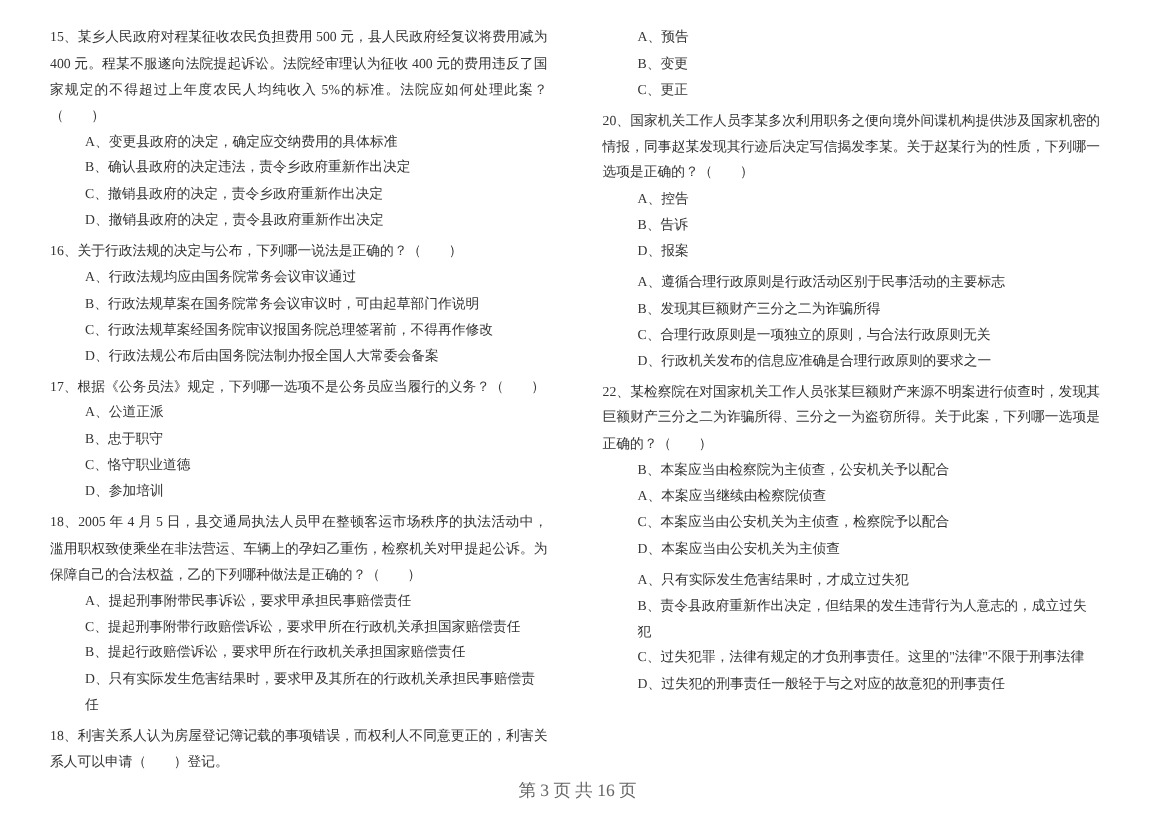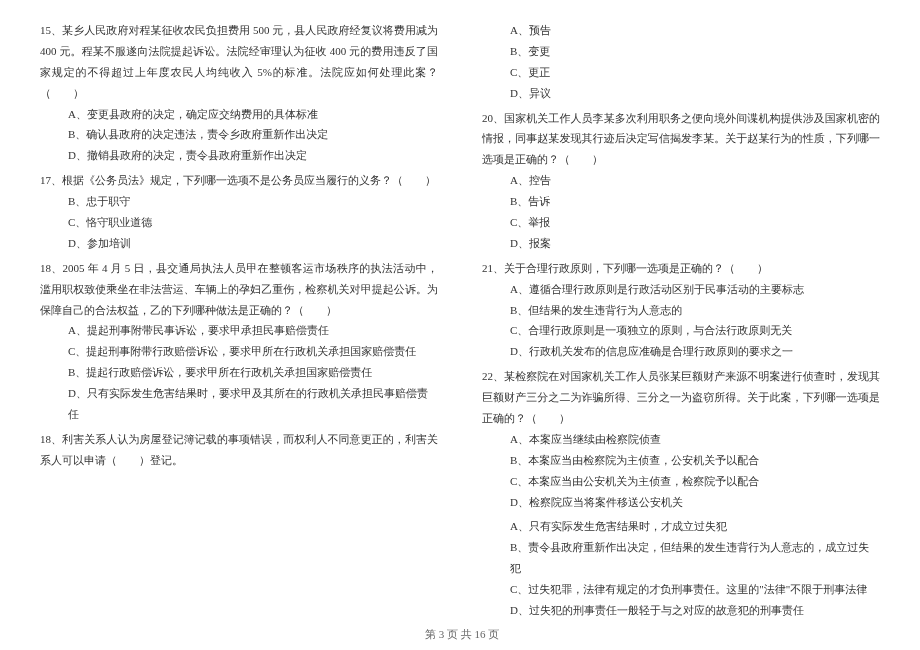--- a/index.html
+++ b/index.html
@@ -40,40 +40,51 @@
     }
     .option {
       line-height: 1.9;
     }
     .footer {
       position: absolute;
       bottom: 8px;
       left: 4px;
       right: 0;
       text-align: center;
-      font-size: 11px;
+      font-size: 14px;
       color: #666;
     }
   </style>
 </head>
 <body>
 
 <div class="page">
   <div class="column">
     <div class="question">
       <div class="q-text">15、某乡人民政府对程某征收农民负担费用 500 元，县人民政府经复议将费用减为 400 元。程某不服遂向法院提起诉讼。法院经审理认为征收 400 元的费用违反了国家规定的不得超过上年度农民人均纯收入 5%的标准。法院应如何处理此案？（　　）</div>
       <div class="options">
         <div class="option">A、变更县政府的决定，确定应交纳费用的具体标准</div>
         <div class="option">B、确认县政府的决定违法，责令乡政府重新作出决定</div>
+        <div class="option">C、撤销县政府的决定，责令乡政府重新作出决定</div>
         <div class="option">D、撤销县政府的决定，责令县政府重新作出决定</div>
+      </div>
+    </div>
+    <div class="question">
+      <div class="q-text">16、关于行政法规的决定与公布，下列哪一说法是正确的？（　　）</div>
+      <div class="options">
+        <div class="option">A、行政法规均应由国务院常务会议审议通过</div>
+        <div class="option">B、行政法规草案在国务院常务会议审议时，可由起草部门作说明</div>
+        <div class="option">C、行政法规草案经国务院审议报国务院总理签署前，不得再作修改</div>
+        <div class="option">D、行政法规公布后由国务院法制办报全国人大常委会备案</div>
       </div>
     </div>
     <div class="question">
       <div class="q-text">17、根据《公务员法》规定，下列哪一选项不是公务员应当履行的义务？（　　）</div>
       <div class="options">
+        <div class="option">A、公道正派</div>
         <div class="option">B、忠于职守</div>
         <div class="option">C、恪守职业道德</div>
         <div class="option">D、参加培训</div>
       </div>
     </div>
     <div class="question">
       <div class="q-text">18、2005 年 4 月 5 日，县交通局执法人员甲在整顿客运市场秩序的执法活动中，滥用职权致使乘坐在非法营运、车辆上的孕妇乙重伤，检察机关对甲提起公诉。为保障自己的合法权益，乙的下列哪种做法是正确的？（　　）</div>
       <div class="options">
         <div class="option">A、提起刑事附带民事诉讼，要求甲承担民事赔偿责任</div>
         <div class="option">C、提起刑事附带行政赔偿诉讼，要求甲所在行政机关承担国家赔偿责任</div>
@@ -85,48 +96,45 @@
       <div class="q-text">18、利害关系人认为房屋登记簿记载的事项错误，而权利人不同意更正的，利害关系人可以申请（　　）登记。</div>
     </div>
   </div>
 
   <div class="column">
     <div class="question">
       <div class="options">
         <div class="option">A、预告</div>
         <div class="option">B、变更</div>
         <div class="option">C、更正</div>
-        <div class="option">D、异议</div>
       </div>
     </div>
     <div class="question">
       <div class="q-text">20、国家机关工作人员李某多次利用职务之便向境外间谍机构提供涉及国家机密的情报，同事赵某发现其行迹后决定写信揭发李某。关于赵某行为的性质，下列哪一选项是正确的？（　　）</div>
       <div class="options">
         <div class="option">A、控告</div>
         <div class="option">B、告诉</div>
-        <div class="option">C、举报</div>
         <div class="option">D、报案</div>
       </div>
     </div>
     <div class="question">
-      <div class="q-text">21、关于合理行政原则，下列哪一选项是正确的？（　　）</div>
       <div class="options">
         <div class="option">A、遵循合理行政原则是行政活动区别于民事活动的主要标志</div>
-        <div class="option">B、但结果的发生违背行为人意志的</div>
+        <div class="option">B、发现其巨额财产三分之二为诈骗所得</div>
         <div class="option">C、合理行政原则是一项独立的原则，与合法行政原则无关</div>
         <div class="option">D、行政机关发布的信息应准确是合理行政原则的要求之一</div>
       </div>
     </div>
     <div class="question">
       <div class="q-text">22、某检察院在对国家机关工作人员张某巨额财产来源不明案进行侦查时，发现其巨额财产三分之二为诈骗所得、三分之一为盗窃所得。关于此案，下列哪一选项是正确的？（　　）</div>
       <div class="options">
+        <div class="option">B、本案应当由检察院为主侦查，公安机关予以配合</div>
         <div class="option">A、本案应当继续由检察院侦查</div>
-        <div class="option">B、本案应当由检察院为主侦查，公安机关予以配合</div>
         <div class="option">C、本案应当由公安机关为主侦查，检察院予以配合</div>
-        <div class="option">D、检察院应当将案件移送公安机关</div>
+        <div class="option">D、本案应当由公安机关为主侦查</div>
       </div>
     </div>
     <div class="question">
       <div class="options">
         <div class="option">A、只有实际发生危害结果时，才成立过失犯</div>
         <div class="option">B、责令县政府重新作出决定，但结果的发生违背行为人意志的，成立过失犯</div>
         <div class="option">C、过失犯罪，法律有规定的才负刑事责任。这里的"法律"不限于刑事法律</div>
         <div class="option">D、过失犯的刑事责任一般轻于与之对应的故意犯的刑事责任</div>
       </div>
     </div>

